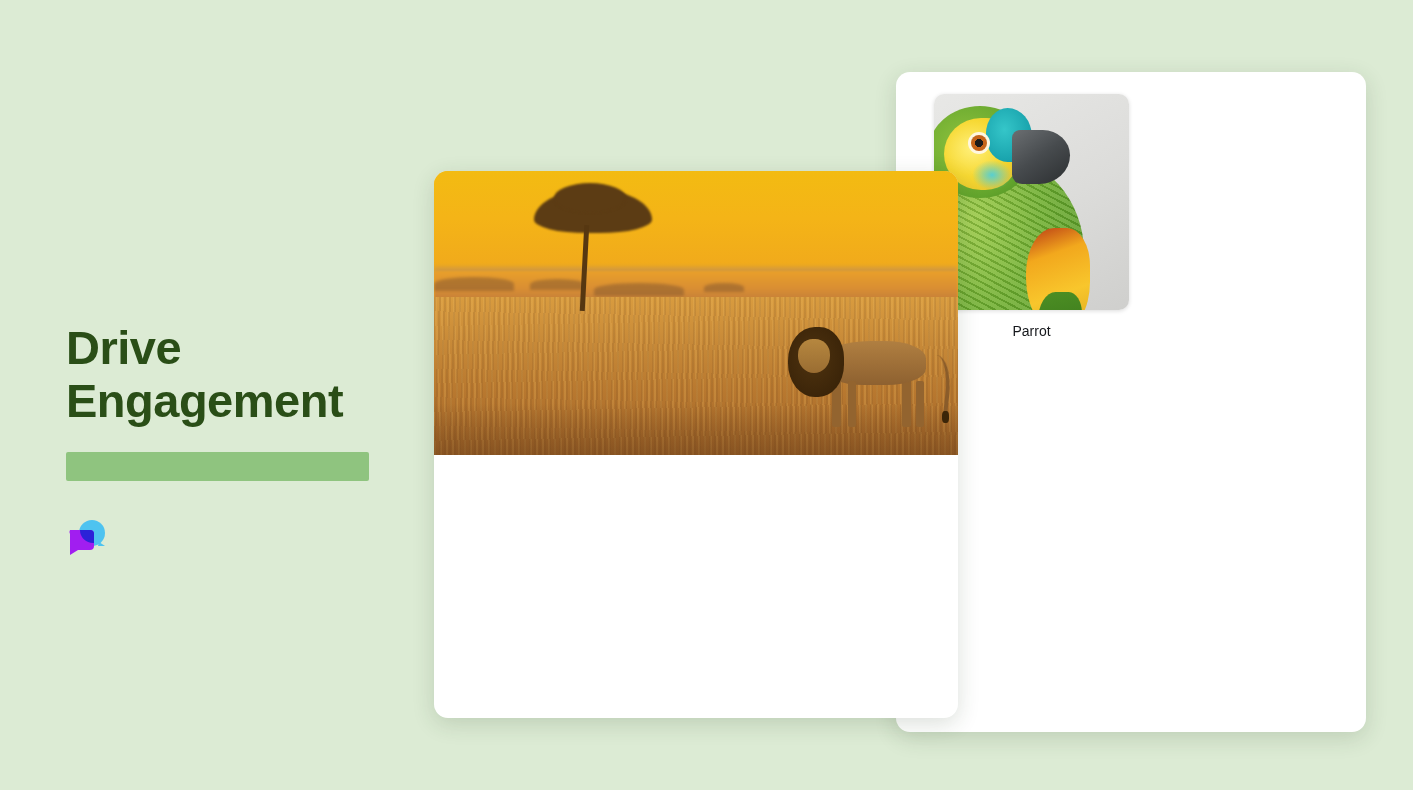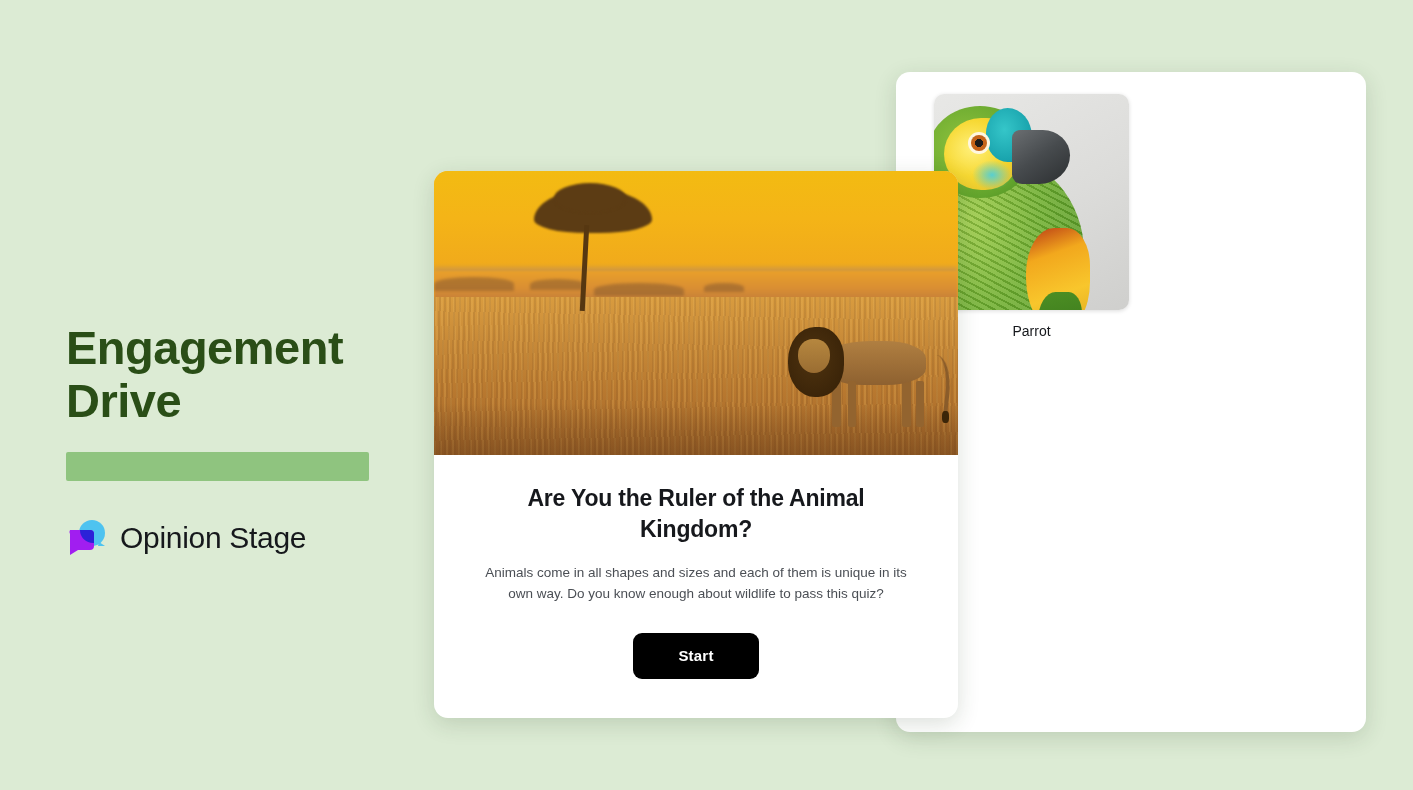--- a/index.html
+++ b/index.html
@@ -369,34 +369,33 @@
     position:absolute; left:152px; top:112px; width:44px; height:30px;
     background:linear-gradient(180deg,#ffffff 0%,#e6ecf0 100%);
     border-radius:40% 54% 40% 40%;
   }
 </style>
 </head>
 <body>
 
 <div class="left-panel">
   <div class="headline">
+    <div>Drive</div>
     <div>Engagement</div>
-    <div>Drive</div>
   </div>
   <div class="accent-bar"></div>
   <div class="brand">
     <span class="brand-logo">
       <svg width="42" height="38" viewBox="0 0 42 38" aria-hidden="true">
         <circle cx="26" cy="14" r="13" fill="#4ec3f0"></circle>
         <path d="M33 23 L39 27 L32 27 Z" fill="#4ec3f0"></path>
         <path d="M4 11 h20 a4 4 0 0 1 4 4 v12 a4 4 0 0 1 -4 4 h-12 l-8 5 v-5 h-0 a0 0 0 0 1 0 0 v-16 a4 4 0 0 1 0 -4 z" fill="#a11ef0"></path>
         <path d="M14 11 h10 a4 4 0 0 1 4 4 v9 a13 13 0 0 1 -14 -13 z" fill="#2b22d8"></path>
       </svg>
     </span>
-    <span class="brand-name">Opinion Stage</span>
   </div>
 </div>
 
 <div class="quiz-card">
   <div class="savanna">
     <div class="sky"></div>
     <div class="distant-band"></div>
     <div class="horizon-haze"></div>
     <div class="bush b1"></div>
     <div class="bush b2"></div>
@@ -414,25 +413,20 @@
       <div class="lion-tailtip"></div>
       <div class="lion-leg l3"></div>
       <div class="lion-leg l4"></div>
       <div class="lion-body"></div>
       <div class="lion-leg l1"></div>
       <div class="lion-leg l2"></div>
       <div class="lion-mane"></div>
       <div class="lion-face"></div>
     </div>
   </div>
-  <div class="quiz-body">
-    <div class="quiz-title">Are You the Ruler of the Animal Kingdom?</div>
-    <div class="quiz-desc">Animals come in all shapes and sizes and each of them is unique in its own way. Do you know enough about wildlife to pass this quiz?</div>
-    <button class="start-btn">Start</button>
-  </div>
 </div>
 
 <div class="poll-card">
   <div class="poll-grid">
 
     <div class="poll-option">
       <div class="opt-thumb t-parrot">
         <div class="parrot-body"></div>
         <div class="parrot-feathers"></div>
         <div class="parrot-wing-yellow"></div>

